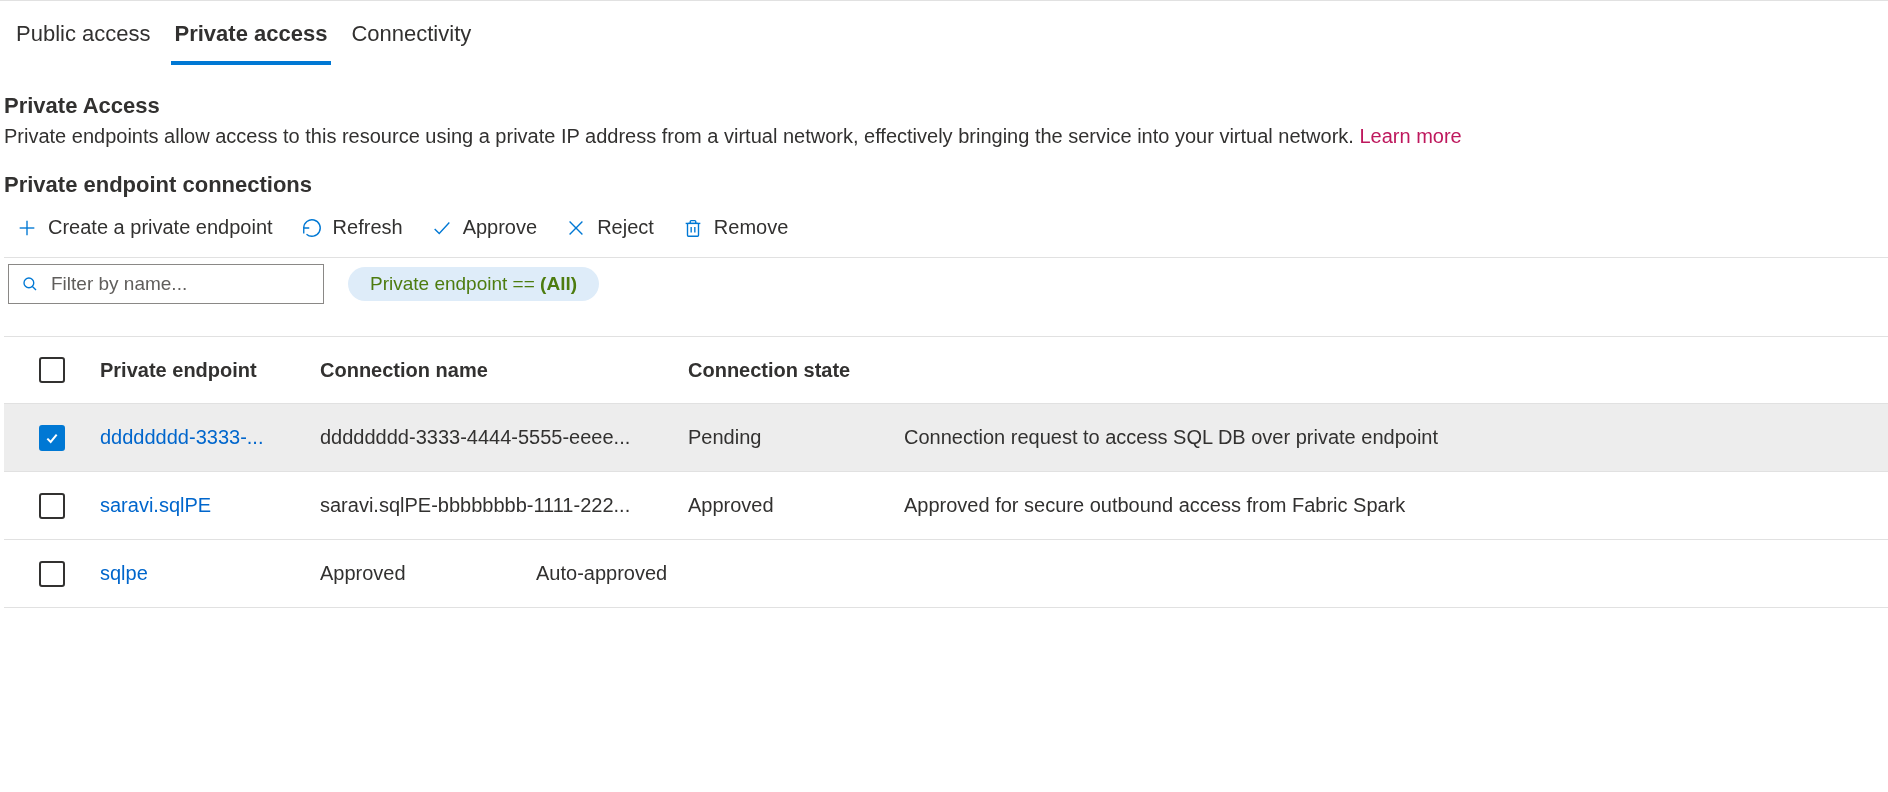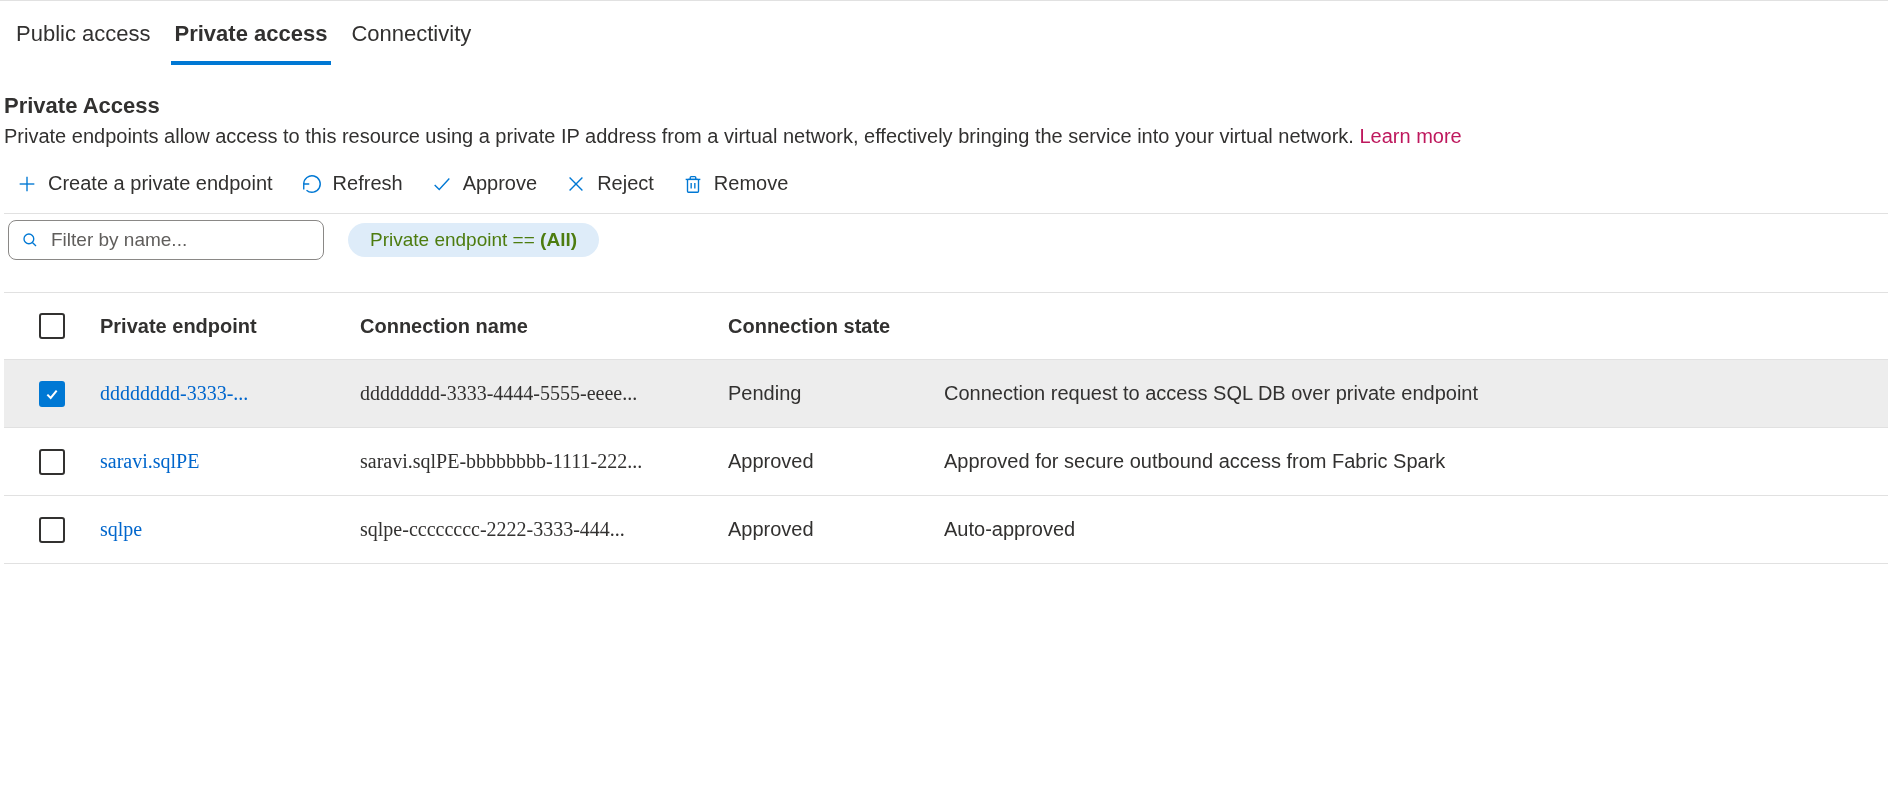--- a/index.html
+++ b/index.html
@@ -85,21 +85,21 @@
       padding: 0 0 0 4px;
       border-top: 1px solid #e1e1e1;
       padding-top: 6px;
       padding-bottom: 6px;
     }
     .filter-input-wrap {
       display: flex;
       align-items: center;
       gap: 12px;
       border: 1px solid #8a8886;
-      border-radius: 8px;
+      border-radius: 0;
       padding: 6px 12px;
       width: 316px;
       height: 40px;
     }
     .filter-input-wrap svg {
       width: 18px;
       height: 18px;
       color: #0078d4;
       flex-shrink: 0;
     }
@@ -157,52 +157,52 @@
     .checkbox.checked {
       background: #0078d4;
       border-color: #0078d4;
     }
     .checkbox.checked svg {
       width: 16px;
       height: 16px;
       color: #fff;
     }
     .col-pe { width: 220px; padding-right: 12px; }
-    .col-conn { width: 368px; padding-right: 12px; margin-left: 40px; }
+    .col-conn { width: 368px; padding-right: 12px; }
     .col-state { width: 216px; padding-right: 0; }
     .col-desc { flex: 1; padding-right: 12px; }
     .link-text {
       color: #0066cc;
       cursor: pointer;
     }
     .ellipsis {
       white-space: nowrap;
       overflow: hidden;
       text-overflow: ellipsis;
-      font-family: Liberation Serif, serif;
     }
     .tbody-row { font-size: 20px; }
   </style>
 </head>
 <body>
 
 <div class="top-divider"></div>
 
 <div class="tabs">
   <div class="tab">Public access</div>
   <div class="tab active">Private access</div>
   <div class="tab">Connectivity</div>
 </div>
 
 <div class="content">
   <div class="section-heading">Private Access</div>
   <div class="description">
     <span>Private endpoints allow access to this resource using a private IP address from a virtual network, effectively bringing the service into your virtual network. </span><span class="learn-more">Learn more</span>
   </div>
 
+  <div class="subheading">Private endpoint connections</div>
 
   <div class="toolbar">
     <button class="toolbar-btn">
       <span class="icon">
         <svg viewBox="0 0 24 24" fill="none" stroke="currentColor" stroke-width="1.5">
             <line x1="12" y1="4" x2="12" y2="20"></line>
             <line x1="4" y1="12" x2="20" y2="12"></line>
           </svg>
       </span>
       <span>Create a private endpoint</span>
@@ -292,18 +292,17 @@
       <div class="col-conn ellipsis">saravi.sqlPE-bbbbbbbb-1111-222...</div>
       <div class="col-state">Approved</div>
       <div class="col-desc">Approved for secure outbound access from Fabric Spark</div>
     </div>
 
     <div class="tbody-row">
       <div class="col-checkbox">
         <span class="checkbox"></span>
       </div>
       <div class="col-pe ellipsis"><span class="link-text">sqlpe</span></div>
-      <div class="col-conn ellipsis">sqlpe-cccccccc-2222-3333-444...</div>
       <div class="col-state">Approved</div>
       <div class="col-desc">Auto-approved</div>
     </div>
   </div>
 </div>
 
 </body></html>

